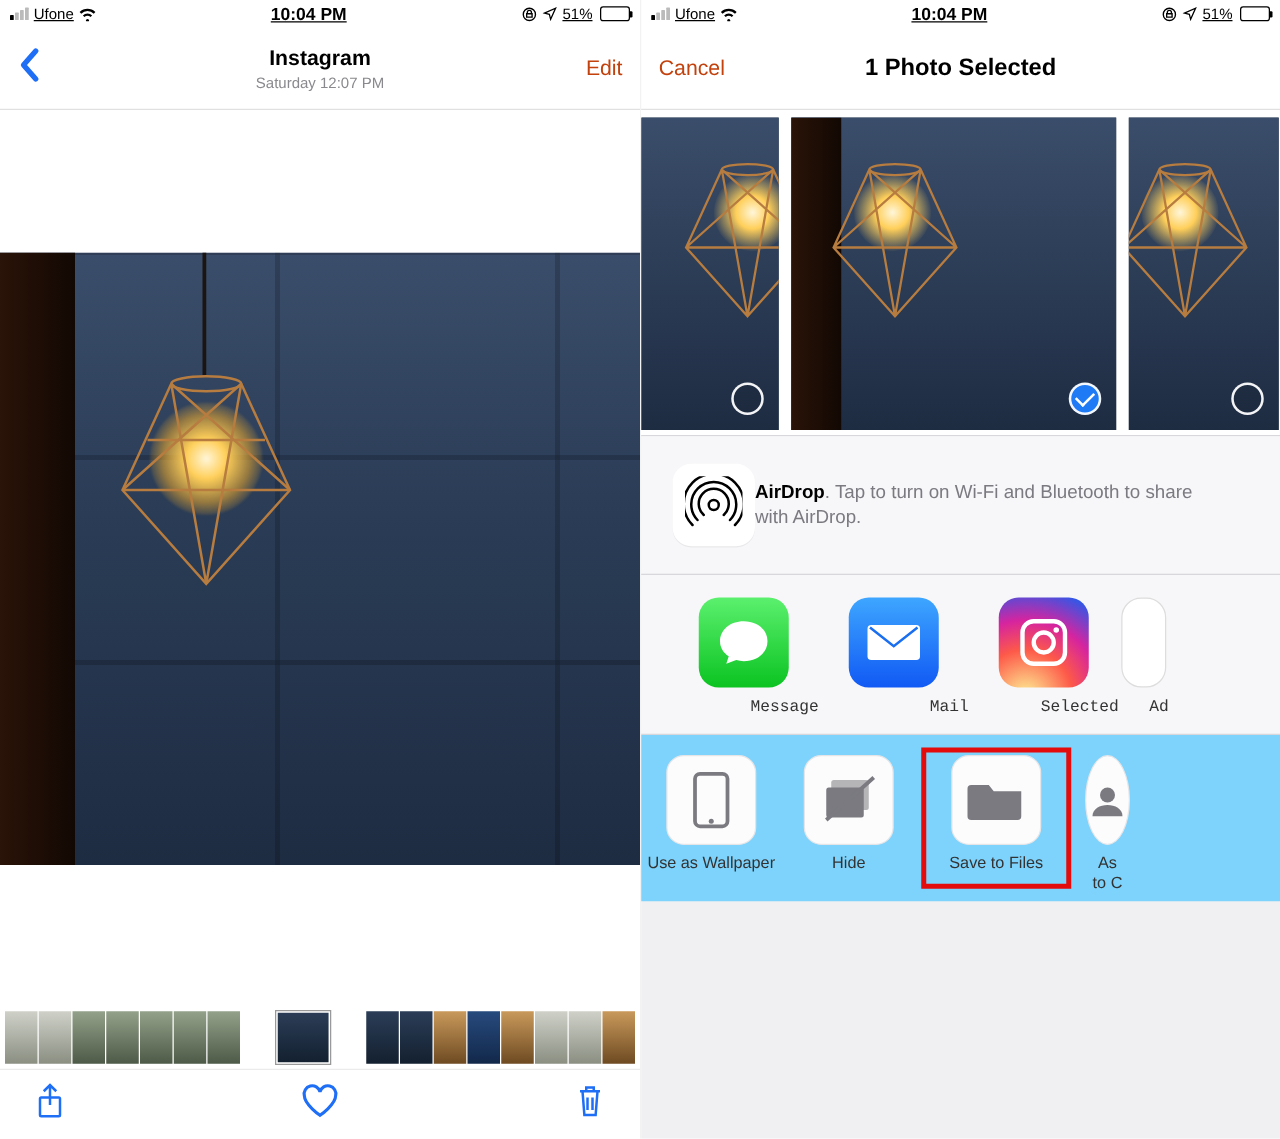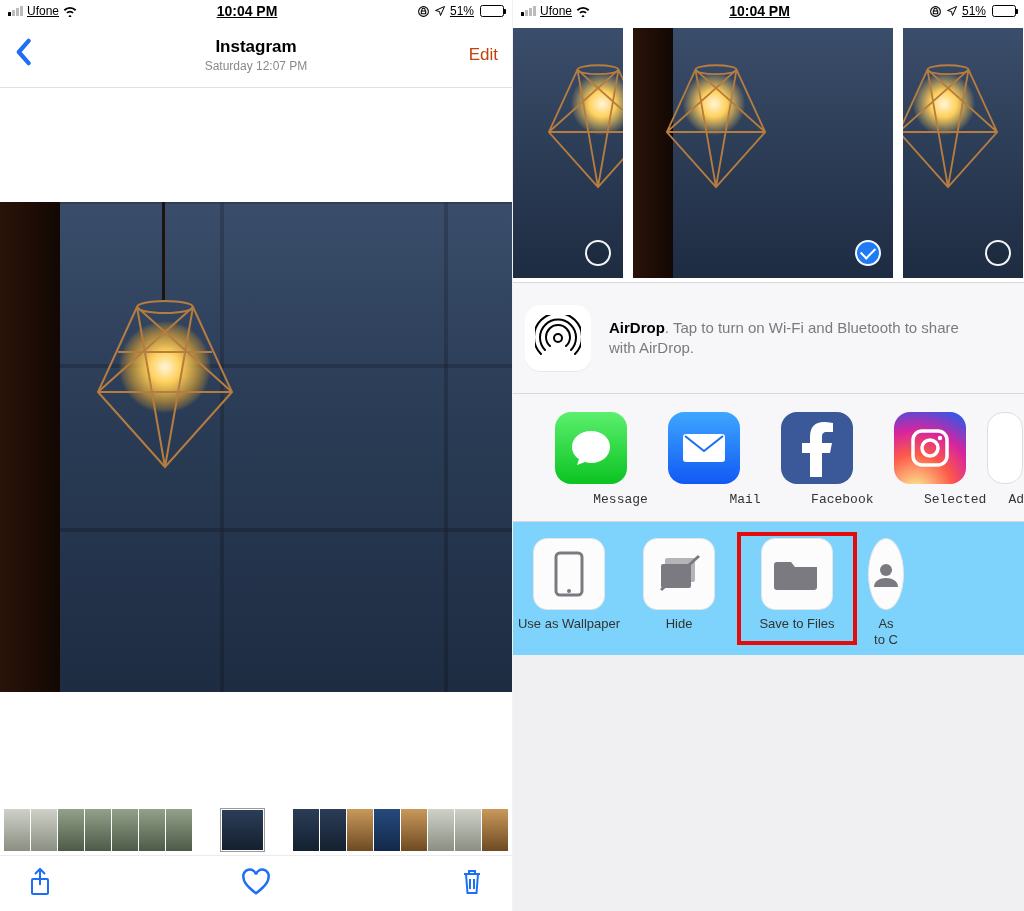--- a/index.html
+++ b/index.html
@@ -140,22 +140,22 @@
   .selcircle.checked::after{content:"";width:12px;height:7px;border-left:2.5px solid #fff;border-bottom:2.5px solid #fff;transform:rotate(-45deg);margin-top:-3px;}
 
   .sheet {
     flex:1;
     background:#f0f0f2;
     display:flex;
     flex-direction:column;
   }
   .sep { height:1px; background:#d8d8dc; }
   .airdrop {
-    display:flex; gap:18px; align-items:center;
-    padding: 22px 12px;
+    display:flex; align-items:center;
+    padding: 22px 25px;
     background:#f7f7f9;
   }
   .airdrop .bubble{
     width:66px;height:66px;border-radius:15px;background:#fff;display:flex;align-items:center;justify-content:center;
     box-shadow:0 1px 0 rgba(0,0,0,0.06);
   }
   .airdrop .txt{font-size:15px;color:#7a7a80;line-height:1.35; max-width:350px;}
   .airdrop .txt b{color:#000;font-weight:600;}
 
   .app-row {
@@ -319,20 +319,27 @@
           <path d="M9 11V9a3 3 0 016 0v2M8 11h8v5H8z"></path>
         </svg>
       <svg width="12" height="12" viewBox="0 0 24 24">
           <path d="M3 11l18-8-8 18-2-8z" fill="none" stroke="#000" stroke-width="2"></path>
         </svg>
       <span>51%</span>
       <span class="battery"><span class="fill"></span></span>
     </div>
   </div>
 
+  <div class="nav">
+    <div class="side left big">Cancel</div>
+    <div class="center">
+      <div class="title" style="font-size:19px;font-weight:700">1 Photo Selected</div>
+    </div>
+    <div class="side right big"></div>
+  </div>
 
   <div class="share-thumbs">
     <div class="sthumb first">
       <div class="sky"></div>
         <div class="glow2"></div>
       <svg class="lampsvg" viewBox="0 0 150 190">
           <g fill="none" stroke="#b77c3f" stroke-width="2.5">
             <ellipse cx="75" cy="25" rx="28" ry="6"></ellipse>
             <path d="M47 25 L8 110 L75 185 L142 110 L103 25 M47 25 L75 185 M103 25 L75 185 M8 110 L103 25 M142 110 L47 25 M8 110 L142 110"></path>
           </g>
@@ -392,28 +399,20 @@
       <div class="app">
         <div class="ic mail">
           <svg width="46" height="32" viewBox="0 0 46 32">
               <rect x="2" y="2" width="42" height="28" rx="3" fill="#fff"></rect>
               <path d="M4 4l19 15L42 4" fill="none" stroke="#1a6ef0" stroke-width="2"></path>
             </svg>
         </div>
         <div class="lbl">Mail</div>
       </div>
       <div class="app">
-        <div class="ic fb">
-          <svg width="34" height="58" viewBox="0 0 34 58">
-              <path d="M22 58V34h8l2-10H22v-6c0-3 1-5 5-5h6V4c-1 0-5-1-9-1-9 0-14 5-14 15v6H2v10h8v24z" fill="#fff"></path>
-            </svg>
-        </div>
-        <div class="lbl">Facebook</div>
-      </div>
-      <div class="app">
         <div class="ic ig">
           <svg width="46" height="46" viewBox="0 0 46 46" fill="none" stroke="#fff" stroke-width="3.5">
               <rect x="6" y="6" width="34" height="34" rx="9"></rect>
               <circle cx="23" cy="23" r="8"></circle>
               <circle cx="33" cy="13" r="2.2" fill="#fff" stroke="none"></circle>
             </svg>
         </div>
         <div class="lbl">Selected</div>
       </div>
       <div class="app" style="width:40px">

